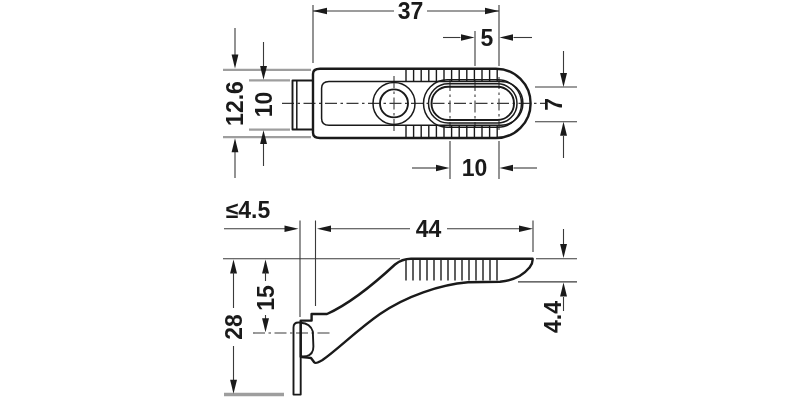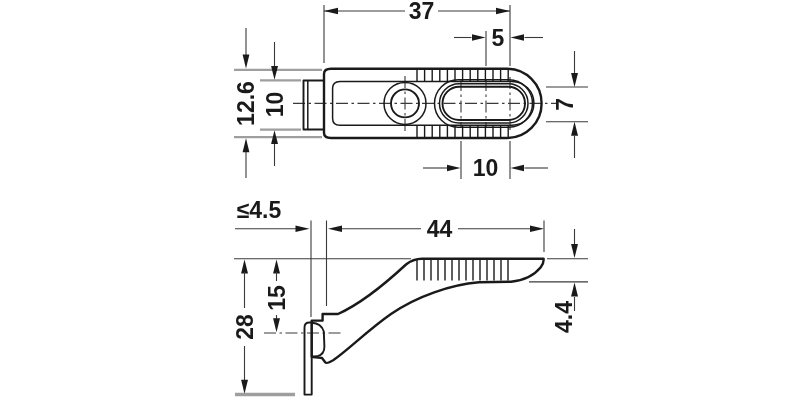--- a/index.html
+++ b/index.html
@@ -1,19 +1,18 @@
 <!DOCTYPE html>
 <html><head>
 <meta charset="utf-8">
 <style>
   html,body{margin:0;padding:0;background:#ffffff;}
   .canvas{
     position:relative;width:640px;height:400px;background:#ffffff;overflow:hidden;
     font-family:"Liberation Sans", sans-serif;
-    padding-left:11px;
   }
   svg{display:block;}
   text{
     font-family:"Liberation Sans", sans-serif;
     font-weight:bold;
     font-size:23px;
     fill:#1a1a1a;
   }
   .outline{stroke:#1a1a1a;stroke-width:2.4;fill:none;stroke-linejoin:round;stroke-linecap:round;}
   .outline-md{stroke:#1a1a1a;stroke-width:1.9;fill:none;stroke-linejoin:round;}

